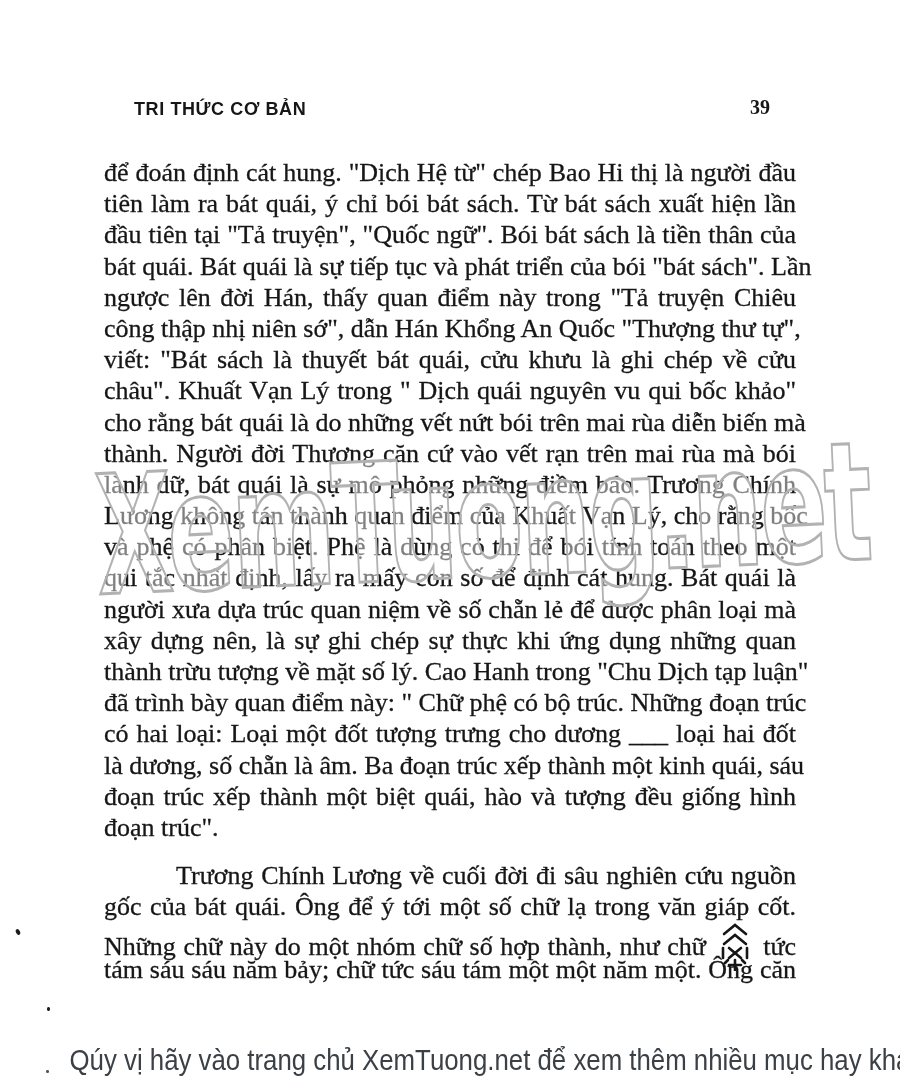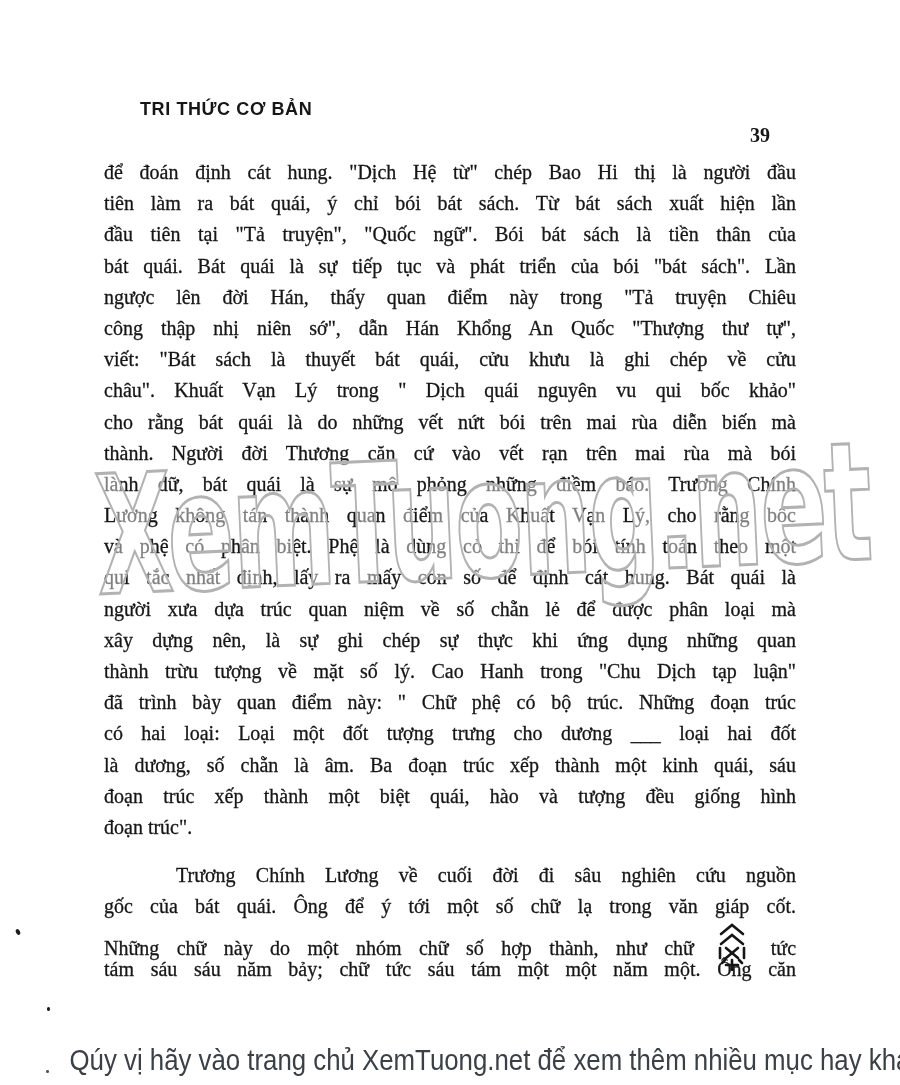--- a/index.html
+++ b/index.html
@@ -2,32 +2,32 @@
 <html style="--paper: #ffffff; --ink: #161616; --wm: #b2b2b2; --footer: #3a4046;"><head>
 <meta charset="utf-8">
 <style>
   html,body{margin:0;padding:0;}
   .page{
     position:relative; width:900px; height:1085px;
     background:var(--paper,#ffffff); overflow:hidden;
     font-family:"Liberation Serif", serif;
   }
   .running-header{
-    position:absolute; left:140px; top:99px;
+    position:absolute; left:134px; top:99px;
     font-family:"Liberation Sans", sans-serif;
     font-size:18px; font-weight:600; letter-spacing:0.6px;
     color:var(--ink,#161616);
   }
   .page-number{
     position:absolute; left:750px; top:96px;
-    font-size:20px; font-weight:600; color:var(--ink,#161616);margin-top:28px;
+    font-size:20px; font-weight:600; color:var(--ink,#161616);
   }
   .body-text{
     position:absolute; left:104px; top:157px; width:692px;
-    font-size:20px; color:var(--ink,#161616);
+    font-size:26px; color:var(--ink,#161616);
     -webkit-text-stroke:0.3px #1a1a1a;
   }
   .line{
     height:31.2px; line-height:31.2px;
     text-align:justify; text-align-last:justify;
     white-space:nowrap; overflow:visible;
   }
   .line.no-just{ text-align-last:left; }
   .line.indent{ text-indent:72px; }
   .para-2{ margin-top:17px; }

